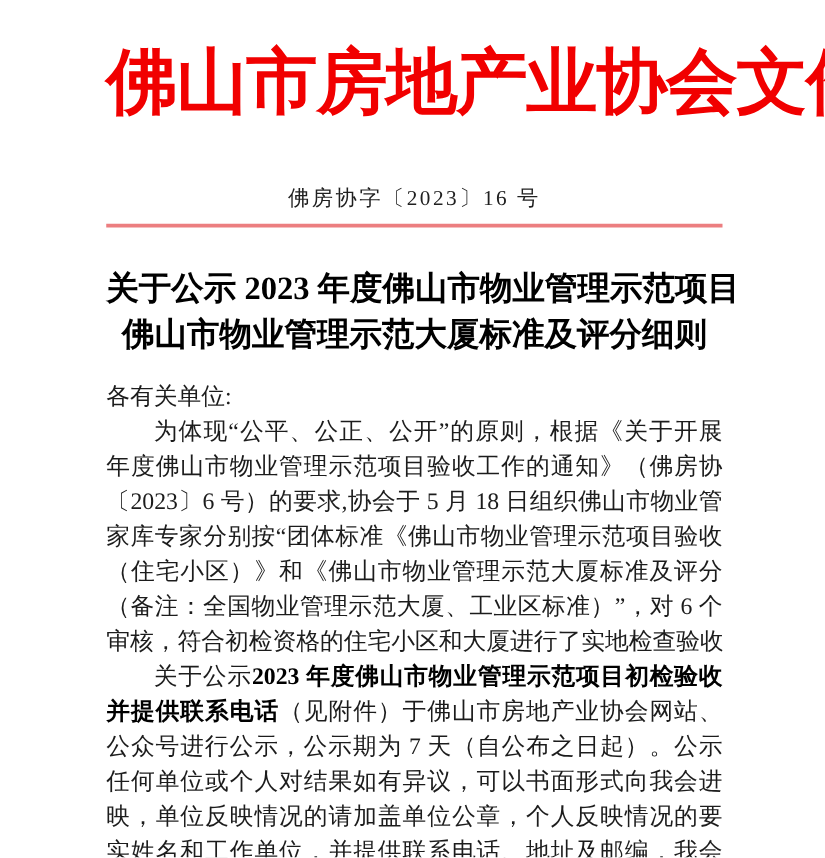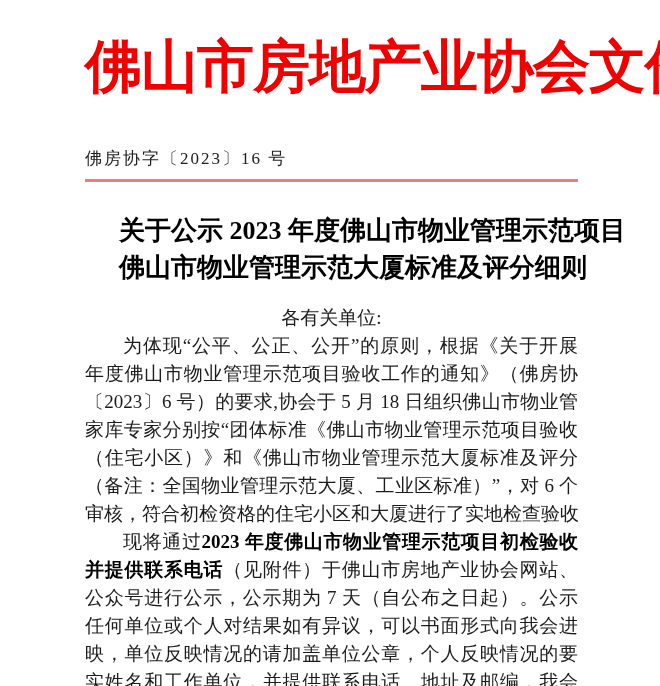--- a/index.html
+++ b/index.html
@@ -27,20 +27,21 @@
     font-size: 57px;
     font-weight: bold;
     letter-spacing: -1px;
     color: #f10000;
     white-space: nowrap;
   }
   .doc-number {
     margin-top: 40px;
     height: 22px;
     line-height: 22px;
+    text-align: center;
     font-size: 17px;
     letter-spacing: 2px;
     color: #202020;
   }
   .red-rule {
     margin-top: 9px;
     height: 3px;
     background: #ec7e80;
     width: 100%;
   }
@@ -49,33 +50,31 @@
     text-align: center;
     font-size: 26px;
     font-weight: bold;
     color: #000000;
     letter-spacing: 0px;
   }
   .doc-title .t-line {
     display: block;
     line-height: 37px;
     white-space: nowrap;
-    margin-left: 34px;
   }
   .body-text {
     margin-top: 18px;
     font-size: 19px;
     color: #1c1c1c;
   }
   .line {
     line-height: 28px;
     height: 28px;
     white-space: nowrap;
     overflow: hidden;
-    text-align: center;
   }
   .line.fill {
     text-align: justify;
     text-align-last: justify;
     white-space: normal;
   }
   .line.indent {
     text-indent: 2em;
   }
   .line b {
@@ -105,21 +104,21 @@
 
     <div class="line fill indent">为体现“公平、公正、公开”的原则，根据《关于开展 2023</div>
     <div class="line fill">年度佛山市物业管理示范项目验收工作的通知》（佛房协字</div>
     <div class="line fill">〔2023〕6 号）的要求,协会于 5 月 18 日组织佛山市物业管理专</div>
     <div class="line fill">家库专家分别按“团体标准《佛山市物业管理示范项目验收标准</div>
     <div class="line fill">（住宅小区）》和《佛山市物业管理示范大厦标准及评分细则》</div>
     <div class="line fill">（备注：全国物业管理示范大厦、工业区标准）”，对 6 个经申报</div>
     <div class="line">审核，符合初检资格的住宅小区和大厦进行了实地检查验收。</div>
 
     <div class="line fill indent">
-      <span>现将通过</span><b>2023 年度佛山市物业管理示范项目初检验收结果和</b><span></span>
+      <span>关于公示</span><b>2023 年度佛山市物业管理示范项目初检验收结果和</b><span></span>
     </div>
     <div class="line fill">
       <span></span><b>并提供联系电话</b><span>（见附件）于佛山市房地产业协会网站、微信</span>
     </div>
     <div class="line fill">公众号进行公示，公示期为 7 天（自公布之日起）。公示期内，</div>
     <div class="line fill">任何单位或个人对结果如有异议，可以书面形式向我会进行反</div>
     <div class="line fill">映，单位反映情况的请加盖单位公章，个人反映情况的要签署真</div>
     <div class="line fill">实姓名和工作单位，并提供联系电话、地址及邮编，我会将保护</div>
 
   </div>

